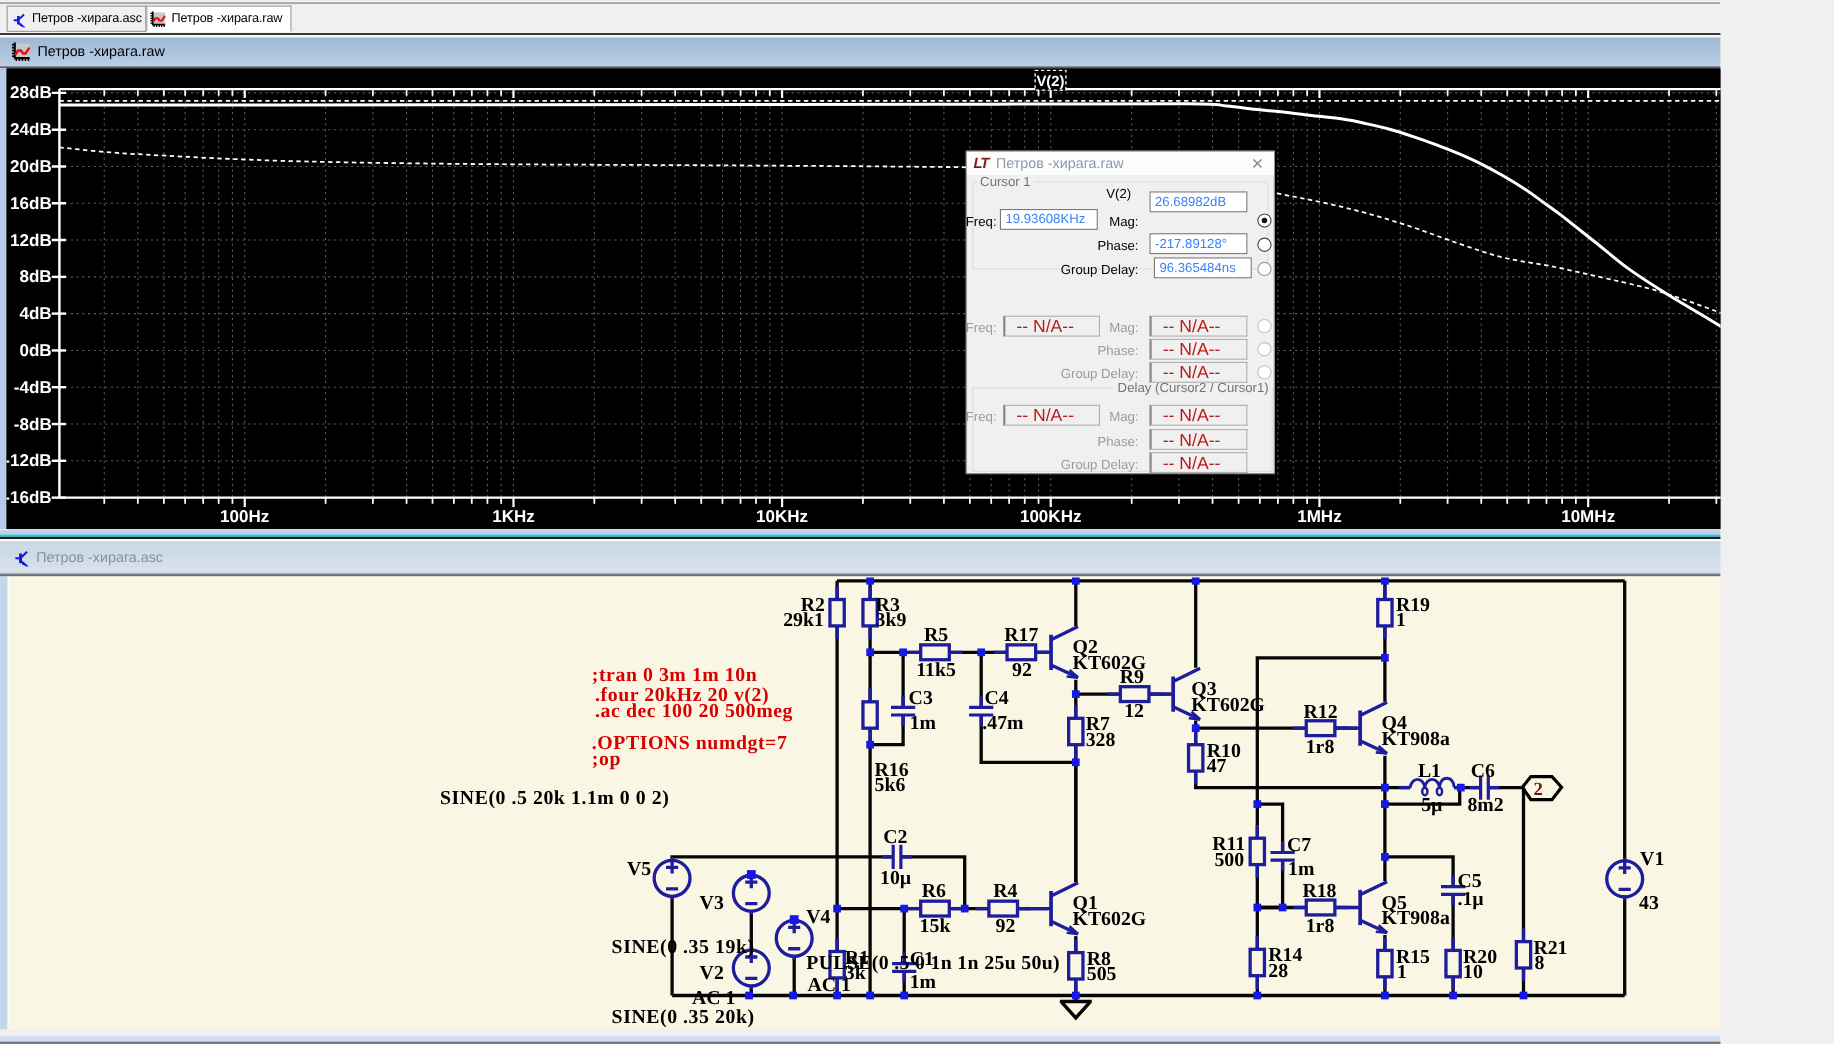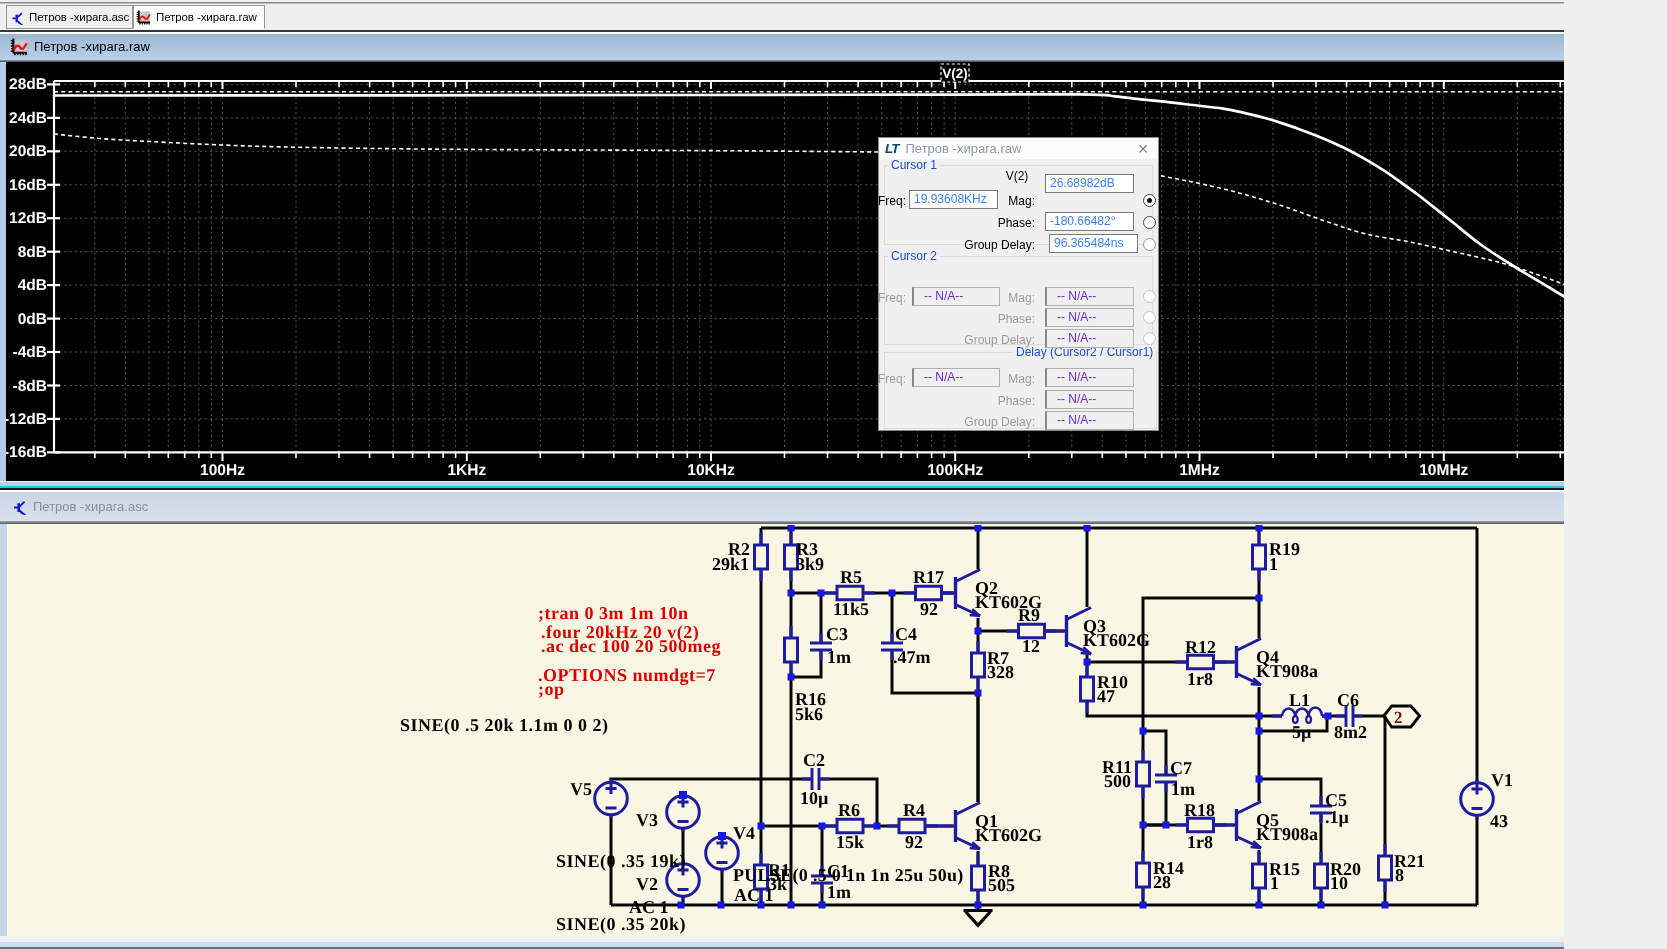--- a/index.html
+++ b/index.html
@@ -26,31 +26,31 @@
         background:linear-gradient(180deg,#c9d6e4 0%,#d0dce8 50%,#d8e2ed 100%); }
 #gb2 { position:absolute; left:0; top:521px; width:100%; height:3.2px; background:linear-gradient(180deg,#a3a9b1,#52575e); }
 #client2 { position:absolute; left:7px; top:524.2px; right:0; height:411.8px; background:#faf6e4; overflow:hidden; border-left:1.5px solid #fff; }
 #lb2 { position:absolute; left:0; top:524.2px; width:7px; height:411.8px; background:#c3d6ea; }
 #schem { position:absolute; left:-8.5px; top:0.8px; opacity:0.999; }
 #strip1 { position:absolute; left:0; top:936px; width:100%; height:6px; background:#f0f0f0; }
 #strip2 { position:absolute; left:0; top:942px; width:100%; height:5px; background:#ccddf0; }
 #strip3 { position:absolute; left:0; top:947px; width:100%; height:2px; background:#6f6f6f; }
 #dlg { position:absolute; left:878px; top:137px; width:281px; height:294px; background:#f0f0f0; border:1px solid #8a8a8a; font-size:12px; }
 #dlgtitle { position:absolute; left:0; top:0; width:100%; height:21px; display:flex; align-items:center; gap:7px; padding-left:6px; background:#fdfdfd; }
-#lt { color:#0c4a6e; font-weight:bold; font-style:italic; font-size:13.5px; letter-spacing:-1px; }
+#lt { color:#7f1d1d; font-weight:bold; font-style:italic; font-size:13.5px; letter-spacing:-1px; }
 #dlgname { color:#8a98ab; font-size:13px; }
 #dlgx { position:absolute; right:9px; top:3px; color:#8a8a8a; font-size:14px; font-weight:400; }
 .grp { position:absolute; border:1px solid #dcdcdc; border-radius:0; }
 .tab svg { flex:none; }
-.grp legend { margin-left:3px; padding:0 3px; font-size:12px; color:#1d4ed8; white-space:nowrap;margin-top:36px; }
+.grp legend { margin-left:3px; padding:0 3px; font-size:12px; color:#737373; white-space:nowrap;margin-top:36px; }
 .grp .lgr { margin-left:128px; }
 .lab { position:absolute; color:#000; font-size:12px; white-space:nowrap; }
 .lab.dis { color:#9b9b9b; }
 .tbe { position:absolute; height:19px; background:#fff; border:1px solid #7a7a7a; font-size:12px; color:#3b82f6; padding:1px 0 0 4px; white-space:nowrap; }
-.tbd { position:absolute; height:19px; background:#f0f0f0; border:1px solid #b0b0b0; border-left:2px solid #888; font-size:12px; color:#6d28d9; padding:1px 0 0 10px; white-space:nowrap; }
+.tbd { position:absolute; height:19px; background:#f0f0f0; border:1px solid #b0b0b0; border-left:2px solid #888; font-size:16px; color:#b91c1c; padding:1px 0 0 10px; white-space:nowrap; }
 .radio { position:absolute; width:13px; height:13px; border:1.2px solid #555; border-radius:50%; background:#fff; display:flex; align-items:center; justify-content:center; }
 .rdot { width:5px; height:5px; border-radius:50%; background:#111; }
 #rednote { position:absolute; left:909px; top:256px; font-size:54px; color:#f31212; font-family:"Liberation Sans",sans-serif; letter-spacing:-1px; }
 </style></head>
 <body>
 <div id="page">
   <div id="tabbar">
     <div class="tab" id="tab1">
         <svg width="15" height="15" viewBox="0 0 17 17">
           <path d="M8.7,5.2 V14" stroke="#1414e6" stroke-width="2.6"></path>
@@ -649,36 +649,33 @@
     </div>
   <div id="dlg">
 <div id="dlgtitle">
         <span id="lt">LT</span>
         <span id="dlgname">Петров -хирага.raw</span>
         <span id="dlgx">✕</span>
       </div>
 <fieldset class="grp" style="left:5px;top:20px;width:269px;height:87px">
         <legend>Cursor 1</legend>
       </fieldset>
-<fieldset class="grp" style="left:5px;top:111px;width:269px;height:96px">
-        <legend>Cursor 2</legend>
-      </fieldset>
 <fieldset class="grp" style="left:5px;top:207px;width:269px;height:84px">
         <legend class="lgr">Delay (Cursor2 / Cursor1)</legend>
       </fieldset>
 <div class="lab" style="left:118px;top:31px;width:40px;text-align:center">V(2)</div>
 <div class="lab" style="right:252px;top:56px">Freq:</div>
 <div class="tbe" style="left:30px;top:52px;width:89px">19.93608KHz</div>
 <div class="lab" style="right:123px;top:56px">Mag:</div>
 <div class="tbe" style="left:166px;top:36px;width:89px">26.68982dB</div>
 <span class="radio" style="left:264px;top:56px;border-color:#444">
         <span class="rdot"></span>
       </span>
 <div class="lab" style="right:123px;top:78px">Phase:</div>
-<div class="tbe" style="left:166px;top:74px;width:89px">-180.66482°</div>
+<div class="tbe" style="left:166px;top:74px;width:89px">-217.89128°</div>
 <span class="radio" style="left:264px;top:78px;border-color:#444"></span>
 <div class="lab" style="right:123px;top:100px">Group Delay:</div>
 <div class="tbe" style="left:170px;top:96px;width:89px">96.365484ns</div>
 <span class="radio" style="left:264px;top:100px;border-color:#9a9a9a"></span>
 <div class="lab dis" style="right:252px;top:153px">Freq:</div>
 <div class="tbd" style="left:33px;top:149px;width:88px">-- N/A--</div>
 <div class="lab dis" style="right:123px;top:153px">Mag:</div>
 <div class="tbd" style="left:166px;top:149px;width:89px">-- N/A--</div>
 <span class="radio" style="left:264px;top:152px;border-color:#c2c2c2"></span>
 <div class="lab dis" style="right:123px;top:174px">Phase:</div>

